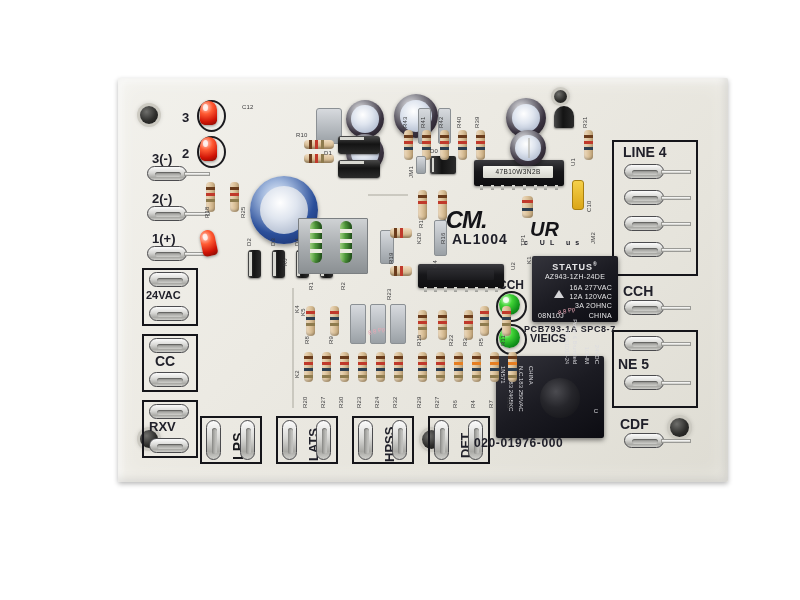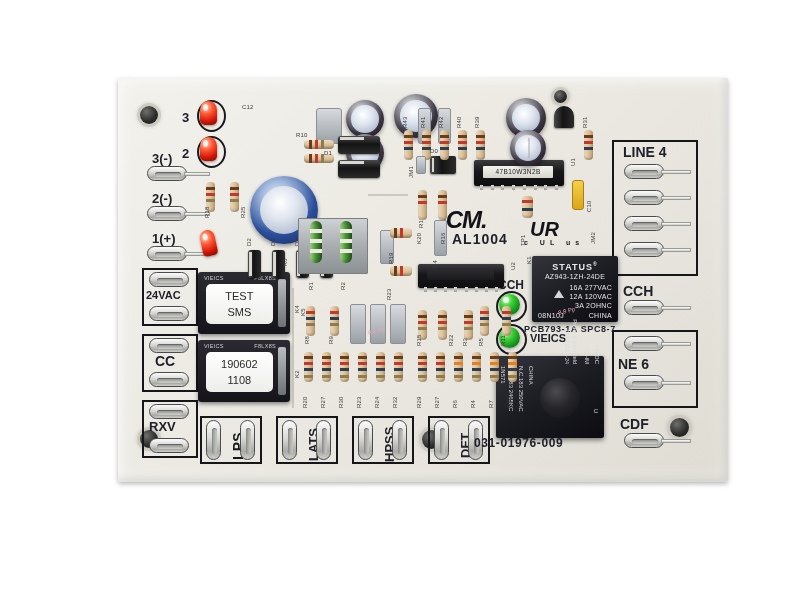--- a/index.html
+++ b/index.html
@@ -172,21 +172,21 @@
     <div class="spade" style="left:506px;top:164px;"></div>
     <div class="stab" style="left:543px;top:170px;width:30px;"></div>
 
     <div class="padtext" style="left:505px;top:205px;font-size:14px;">CCH</div>
     <div class="spade" style="left:506px;top:222px;"></div>
     <div class="stab" style="left:543px;top:228px;width:30px;"></div>
 
     <div class="tgroup" style="left:494px;top:252px;width:86px;height:78px;"></div>
     <div class="spade" style="left:506px;top:258px;"></div>
     <div class="stab" style="left:543px;top:264px;width:30px;"></div>
-    <div class="padtext" style="left:500px;top:278px;font-size:14px;">NE 6</div>
+    <div class="padtext" style="left:500px;top:278px;font-size:14px;">NE 5</div>
     <div class="spade" style="left:506px;top:297px;"></div>
     <div class="stab" style="left:543px;top:303px;width:30px;"></div>
 
     <div class="padtext" style="left:502px;top:338px;font-size:14px;">CDF</div>
     <div class="spade" style="left:506px;top:355px;"></div>
     <div class="stab" style="left:543px;top:361px;width:30px;"></div>
 
     <div class="tgroup" style="left:82px;top:338px;width:62px;height:48px;"></div>
     <div class="spade v" style="left:88px;top:342px;"></div>
     <div class="padtext silk" style="left:112px;top:382px;font-size:14px;font-weight:700;color:#17171c;transform:rotate(-90deg);transform-origin:0 0;">LPS</div>
@@ -218,40 +218,22 @@
     <div class="ledr" style="left:83px;top:152px;width:15px;height:26px;transform:rotate(-12deg);"></div>
 
     <div class="padtext" style="left:380px;top:200px;font-size:12px;">CCH</div>
     <div class="ledring" style="left:378px;top:213px;width:27px;height:27px;"></div>
     <div class="ledg" style="left:381px;top:216px;"></div>
 
     <div class="ledring" style="left:378px;top:246px;width:27px;height:27px;"></div>
     <div class="ledg" style="left:381px;top:249px;"></div>
     <div class="padtext" style="left:412px;top:254px;font-size:11px;">VIEICS</div>
 
-    <div class="relaywht" style="left:80px;top:194px;width:92px;height:62px;">
-      <div class="tiny" style="left:6px;top:3px;">VIEICS</div>
-      <div class="tiny" style="right:14px;top:3px;">F8LX8S</div>
-      <div class="slot"></div>
-      <div class="lbl">
-        <span>TEST</span>
-        <span>SMS</span>
-      </div>
-    </div>
     <div class="silk r90" style="left:176px;top:235px;">K4</div>
 
-    <div class="relaywht" style="left:80px;top:262px;width:92px;height:62px;">
-      <div class="tiny" style="left:6px;top:3px;">VIEICS</div>
-      <div class="tiny" style="right:14px;top:3px;">F8LX8S</div>
-      <div class="slot"></div>
-      <div class="lbl">
-        <span>190602</span>
-        <span>1108</span>
-      </div>
-    </div>
     <div class="silk r90" style="left:176px;top:300px;">K2</div>
 
     <div class="relayBlk" style="left:414px;top:178px;width:86px;height:66px;">
       <div class="relayTxt" style="top:5px;font-size:9px;font-weight:700;letter-spacing:1px;">
         <span>STATUS</span><sup style="font-size:5px">®</sup>
       </div>
       <div class="relayTxt" style="top:17px;">AZ943-1ZH-24DE</div>
       <div class="relayTxt" style="top:28px;text-align:right;padding-right:6px;box-sizing:border-box;">16A 277VAC</div>
       <div class="relayTxt" style="top:37px;text-align:right;padding-right:6px;box-sizing:border-box;">12A 120VAC</div>
       <div class="relayTxt" style="top:46px;text-align:right;padding-right:6px;box-sizing:border-box;">3A 2OHNC</div>
@@ -269,21 +251,21 @@
       <div class="tiny" style="position:absolute;right:14px;top:8px;color:#dcdce0;font-size:6px;transform:rotate(90deg);transform-origin:100% 0;">1OHM</div>
       <div class="tiny" style="position:absolute;left:18px;top:10px;color:#d8d8dc;font-size:6px;transform:rotate(90deg);transform-origin:0 0;">N.R.283 2465KC</div>
       <div class="tiny" style="position:absolute;left:28px;top:10px;color:#d8d8dc;font-size:6px;transform:rotate(90deg);transform-origin:0 0;">N.C.183 250VAC</div>
       <div class="tiny" style="position:absolute;left:38px;top:10px;color:#d8d8dc;font-size:6px;transform:rotate(90deg);transform-origin:0 0;">CHINA</div>
       <div class="tiny" style="position:absolute;left:10px;top:10px;color:#d8d8dc;font-size:6px;transform:rotate(90deg);transform-origin:0 0;">1N571</div>
       <div class="tiny" style="position:absolute;right:26px;top:8px;color:#dcdce0;font-size:5.5px;transform:rotate(90deg);transform-origin:100% 0;">Potter &amp; Brumfield</div>
       <div class="tiny" style="position:absolute;right:34px;top:8px;color:#dcdce0;font-size:5.5px;transform:rotate(90deg);transform-origin:100% 0;">T9AS1D12-24</div>
       <div class="tiny" style="position:absolute;right:6px;top:52px;color:#dcdce0;font-size:6px;">C</div>
     </div>
     <div class="silk r90" style="left:372px;top:300px;">K3</div>
-    <div class="padtext" style="left:356px;top:358px;font-size:12px;letter-spacing:.6px;">031-01976-009</div>
+    <div class="padtext" style="left:356px;top:358px;font-size:12px;letter-spacing:.6px;">020-01976-000</div>
 
     <div class="icm" style="left:322px;top:128px;font-size:24px;letter-spacing:-1px;">ICM.</div>
     <div class="padtext" style="left:334px;top:153px;font-size:14px;letter-spacing:1px;">AL1004</div>
     <div class="ulmark" style="left:412px;top:140px;font-size:20px;font-style:italic;">UR</div>
     <div class="padtext" style="left:406px;top:161px;font-size:7px;letter-spacing:5px;">c UL us</div>
 
     <div class="dip" style="left:356px;top:82px;width:90px;height:26px;">
       <div class="mark">47B10W3N2B</div>
     </div>
     <div class="pins" style="left:358px;top:107px;width:86px;">

